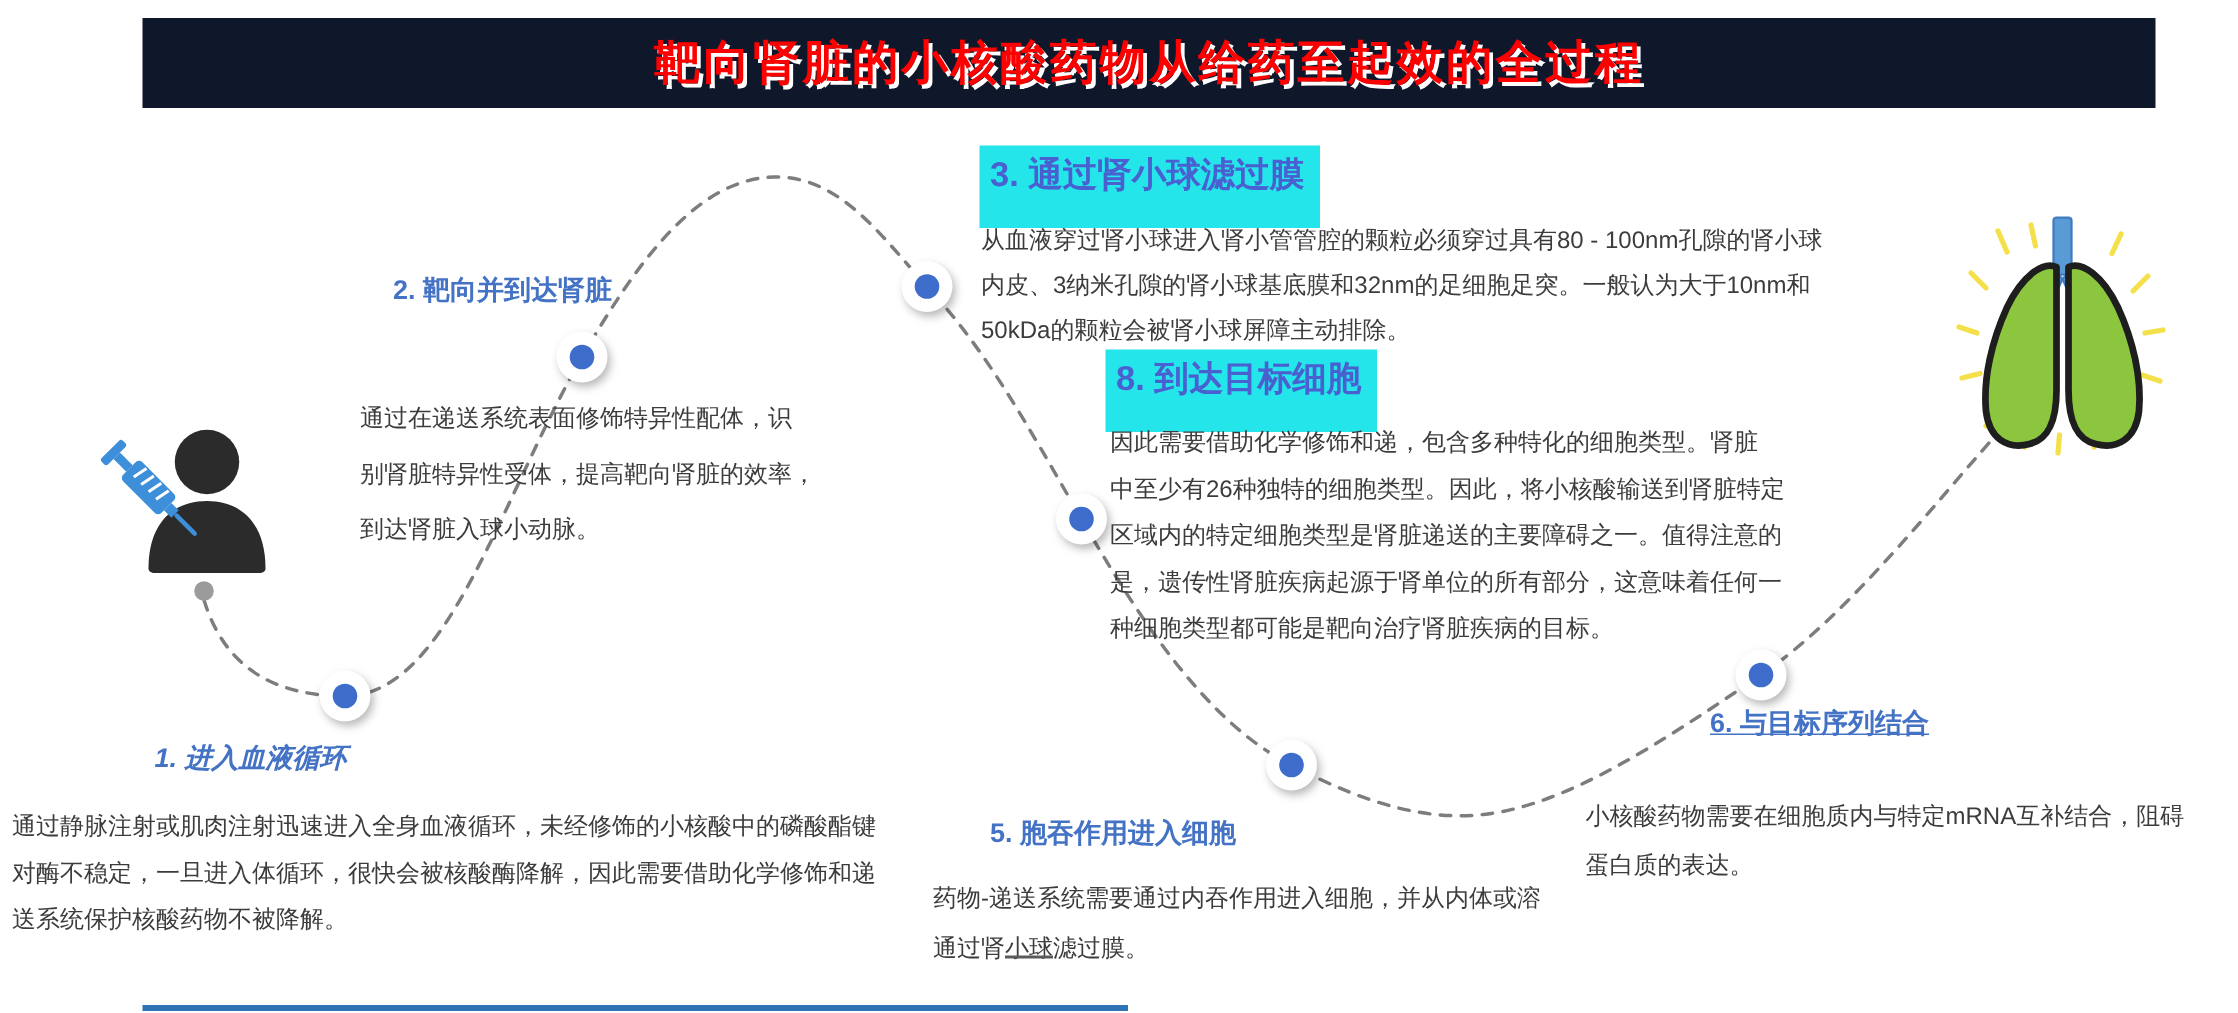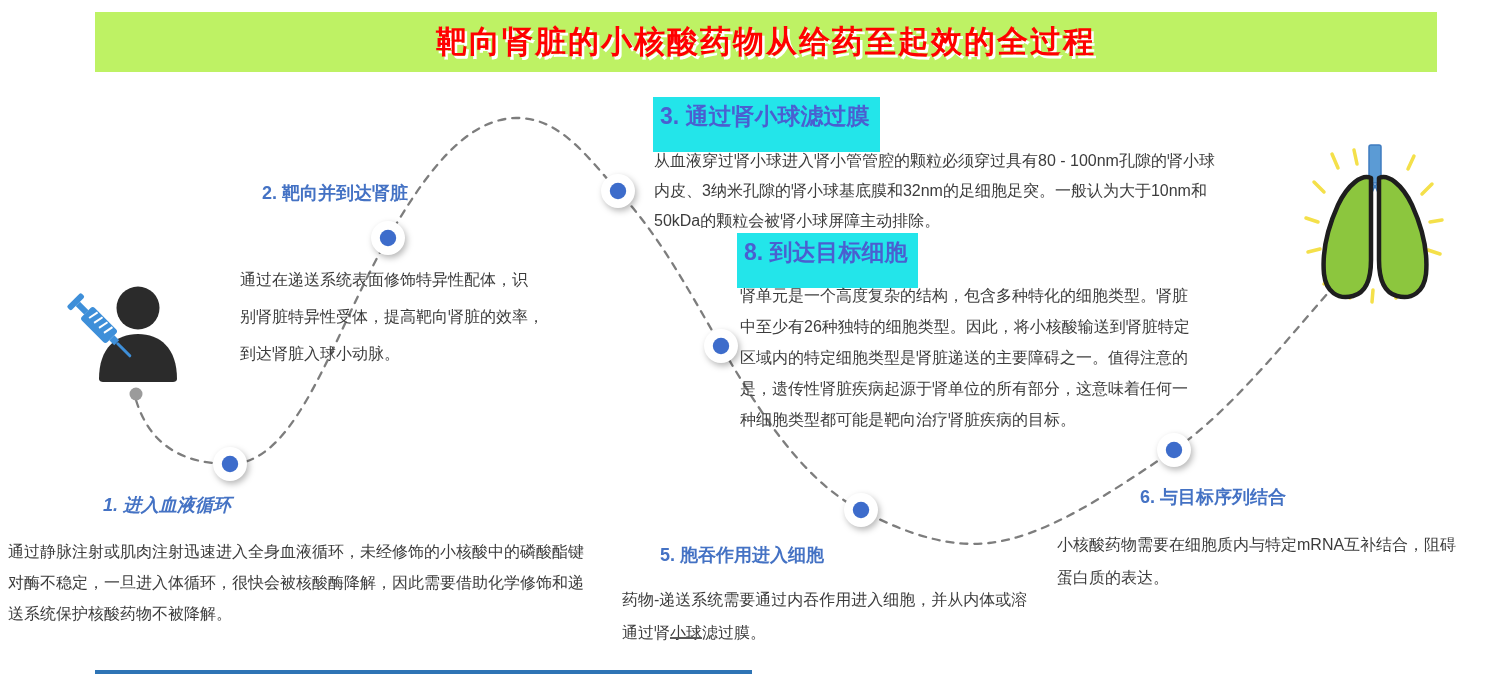--- a/index.html
+++ b/index.html
@@ -1,39 +1,39 @@
 <!DOCTYPE html>
 <html><head>
 <meta charset="utf-8">
 <style>
   html,body { margin:0; padding:0; background:#ffffff; font-family:"Liberation Sans",sans-serif; }
   .canvas { position:relative; width:1492px; height:675px; background:#ffffff; overflow:hidden; }
 
   .header { position:absolute; left:95px; top:12px; width:1342px; height:60px;
-            background:#bef264; display:flex; align-items:center; justify-content:center; }
+            background:#0f172a; display:flex; align-items:center; justify-content:center; }
   .header-title { color:#FF0000; font-size:31px; font-weight:bold; letter-spacing:2px;
                   text-shadow:2.5px 2.5px 0 #ffffff; }
 
   .step-title { position:absolute; font-weight:bold; color:#4472C4; font-size:18px; white-space:nowrap; }
   .step-title.hl { font-size:23px; color:#4A5FD0; background:#23E5EA; padding:4px 10px 20px 7px; }
 
   .step-body { position:absolute; color:#3C3C3C; font-size:16px; white-space:pre-line; }
   .body-1 { left:8px;    top:536px; width:600px; line-height:31px; }
   .body-2 { left:240px;  top:261px; width:322px; line-height:37px; }
   .body-3 { left:654px;  top:146px; width:584px; line-height:30px; }
   .body-4 { left:740px;  top:280px; width:472px; line-height:31px; }
   .body-5 { left:622px;  top:583px; width:444px; line-height:33px; }
   .body-6 { left:1057px; top:528px; width:448px; line-height:33px; }
 
   .title-1 { left:103px;  top:493px;font-style:italic; }
   .title-2 { left:262px;  top:181px; }
   .title-3 { left:653px;  top:97px;  }
   .title-4 { left:737px;  top:233px; }
   .title-5 { left:660px;  top:543px; }
-  .title-6 { left:1140px; top:485px; }
+  .title-6 { left:1140px; top:470px;text-decoration:underline; }
 
   .overlay { position:absolute; left:0; top:0; width:1492px; height:675px; pointer-events:none; }
   .node-outer { filter:drop-shadow(2px 3px 3px rgba(0,0,0,0.28)); }
 
   .icon-abs { position:absolute; }
   .underline-mark { position:absolute; left:670px; top:637px; width:32px; height:2px; background:#5a5a5a; }
   .bottom-line { position:absolute; left:95px; top:670px; width:657px; height:4px; background:#2E74B5; }
 </style>
 </head>
 <body>
@@ -126,21 +126,21 @@
   <div class="step-body body-2">通过在递送系统表面修饰特异性配体，识
 别肾脏特异性受体，提高靶向肾脏的效率，
 到达肾脏入球小动脉。</div>
 
   <div class="step-title hl title-3">3. 通过肾小球滤过膜</div>
   <div class="step-body body-3">从血液穿过肾小球进入肾小管管腔的颗粒必须穿过具有80 - 100nm孔隙的肾小球
 内皮、3纳米孔隙的肾小球基底膜和32nm的足细胞足突。一般认为大于10nm和
 50kDa的颗粒会被肾小球屏障主动排除。</div>
 
   <div class="step-title hl title-4">8. 到达目标细胞</div>
-  <div class="step-body body-4">肾单元是一个高度复杂的结构，包含多种特化的细胞类型。肾脏
+  <div class="step-body body-4">因此需要借助化学修饰和递，包含多种特化的细胞类型。肾脏
 中至少有26种独特的细胞类型。因此，将小核酸输送到肾脏特定
 区域内的特定细胞类型是肾脏递送的主要障碍之一。值得注意的
 是，遗传性肾脏疾病起源于肾单位的所有部分，这意味着任何一
 种细胞类型都可能是靶向治疗肾脏疾病的目标。</div>
 
   <div class="step-title title-5">5. 胞吞作用进入细胞</div>
   <div class="step-body body-5">药物-递送系统需要通过内吞作用进入细胞，并从内体或溶
 通过肾小球滤过膜。</div>
   <div class="underline-mark"></div>
 

